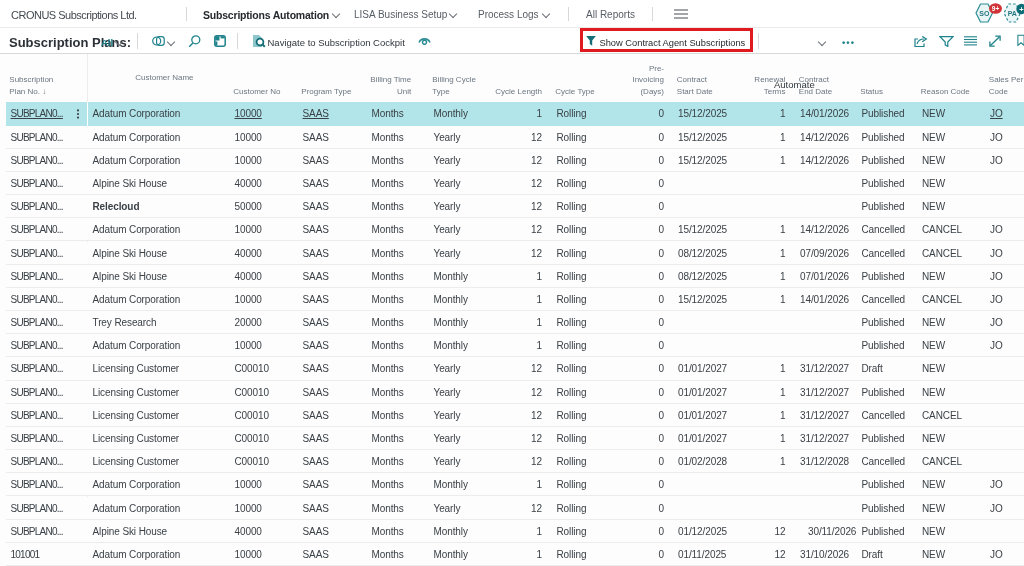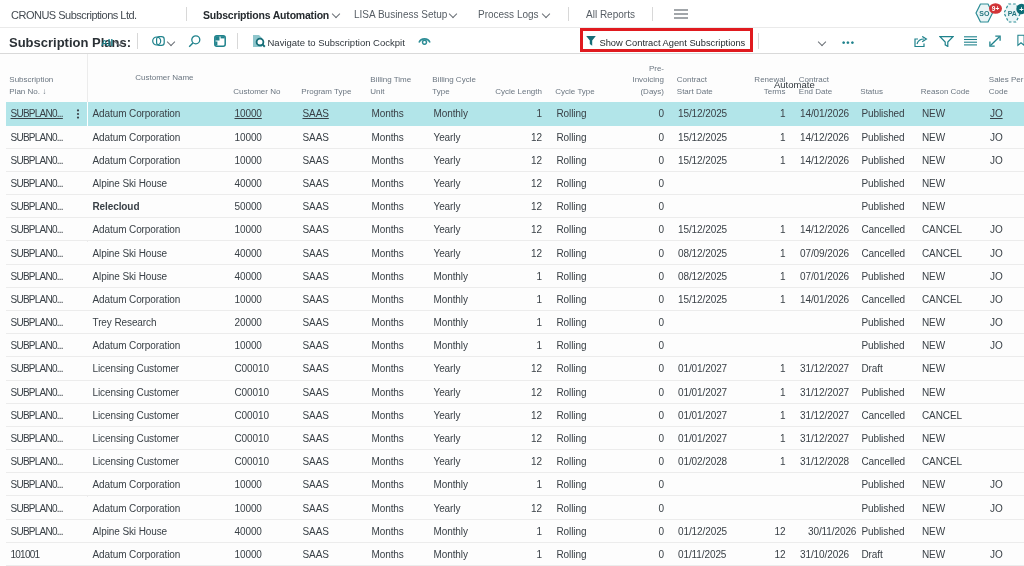--- a/index.html
+++ b/index.html
@@ -132,21 +132,21 @@
 
   <svg class="ticon" style="left:1017px;top:6px;" width="8" height="13" viewBox="0 0 9 13">
     <path d="M1,0.6 h7 v11.4 l-3.5,-3 l-3.5,3 z" fill="none" stroke="#1f828c" stroke-width="1.2"></path>
   </svg>
 </div>
 
 <div class="h" style="top:74.1px;left:9.3px;text-align:left;">Subscription<br>Plan No. ↓</div>
 <div class="h" style="top:72px;left:91.3px;text-align:left;margin-left:44px;">Customer Name</div>
 <div class="h" style="top:85.7px;left:233.3px;text-align:left;">Customer No</div>
 <div class="h" style="top:85.7px;left:301.3px;text-align:center;">Program Type</div>
-<div class="h" style="top:74.1px;left:370.3px;text-align:left;">Billing Time<br>Unit</div>
+<div class="h" style="top:74.1px;left:370.3px;text-align:right;">Billing Time<br>Unit</div>
 <div class="h" style="top:74.1px;left:432.3px;text-align:left;">Billing Cycle<br>Type</div>
 <div class="h" style="top:85.7px;right:482px;text-align:right;">Cycle Length</div>
 <div class="h" style="top:85.7px;left:555.3px;text-align:left;">Cycle Type</div>
 <div class="h" style="top:62.5px;right:360px;text-align:right;">Pre-<br>Invoicing<br>(Days)</div>
 <div class="h" style="top:74.1px;left:676.8px;text-align:left;">Contract<br>Start Date</div>
 <div class="h" style="top:74.1px;right:238.5px;text-align:right;">Renewal<br>Terms</div>
 <div class="h" style="top:74.1px;left:798.8px;text-align:left;">Contract<br>End Date</div>
 <div class="h" style="top:85.7px;left:860.3px;text-align:left;">Status</div>
 <div class="h" style="top:85.7px;left:920.8px;text-align:left;">Reason Code</div>
 <div class="h" style="top:74.1px;left:988.8px;text-align:left;">Sales Per<br>Code</div>

